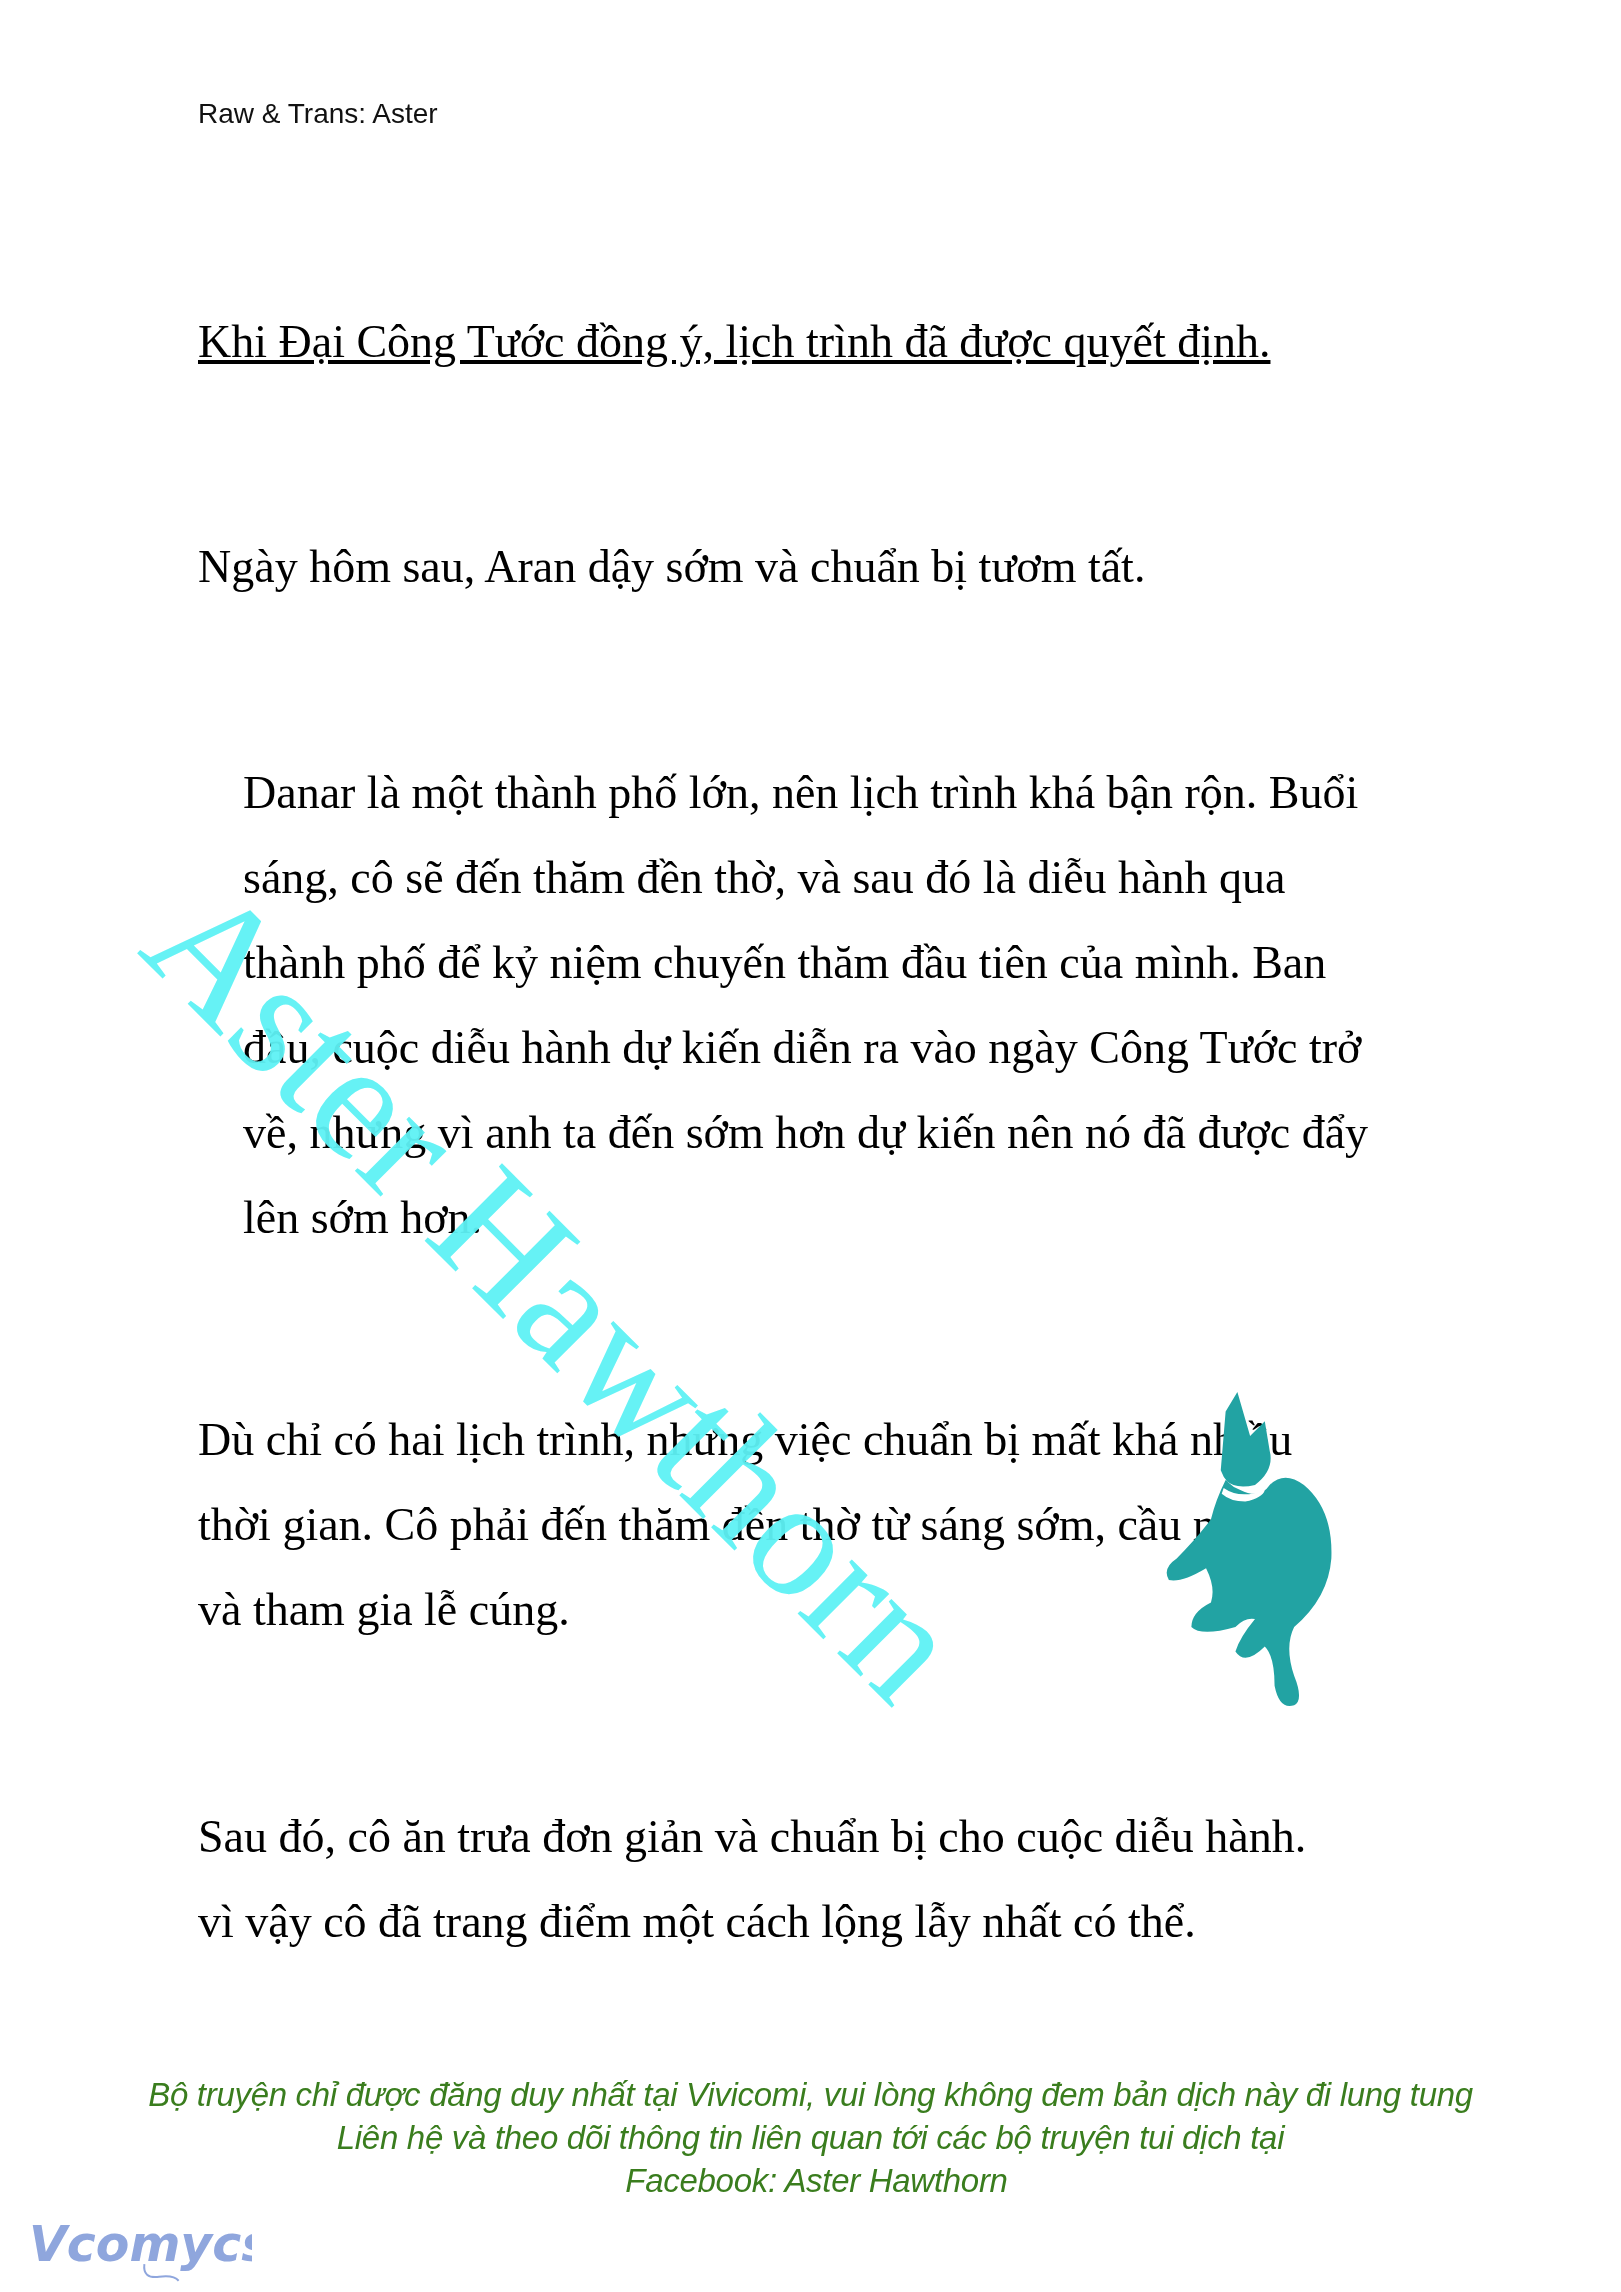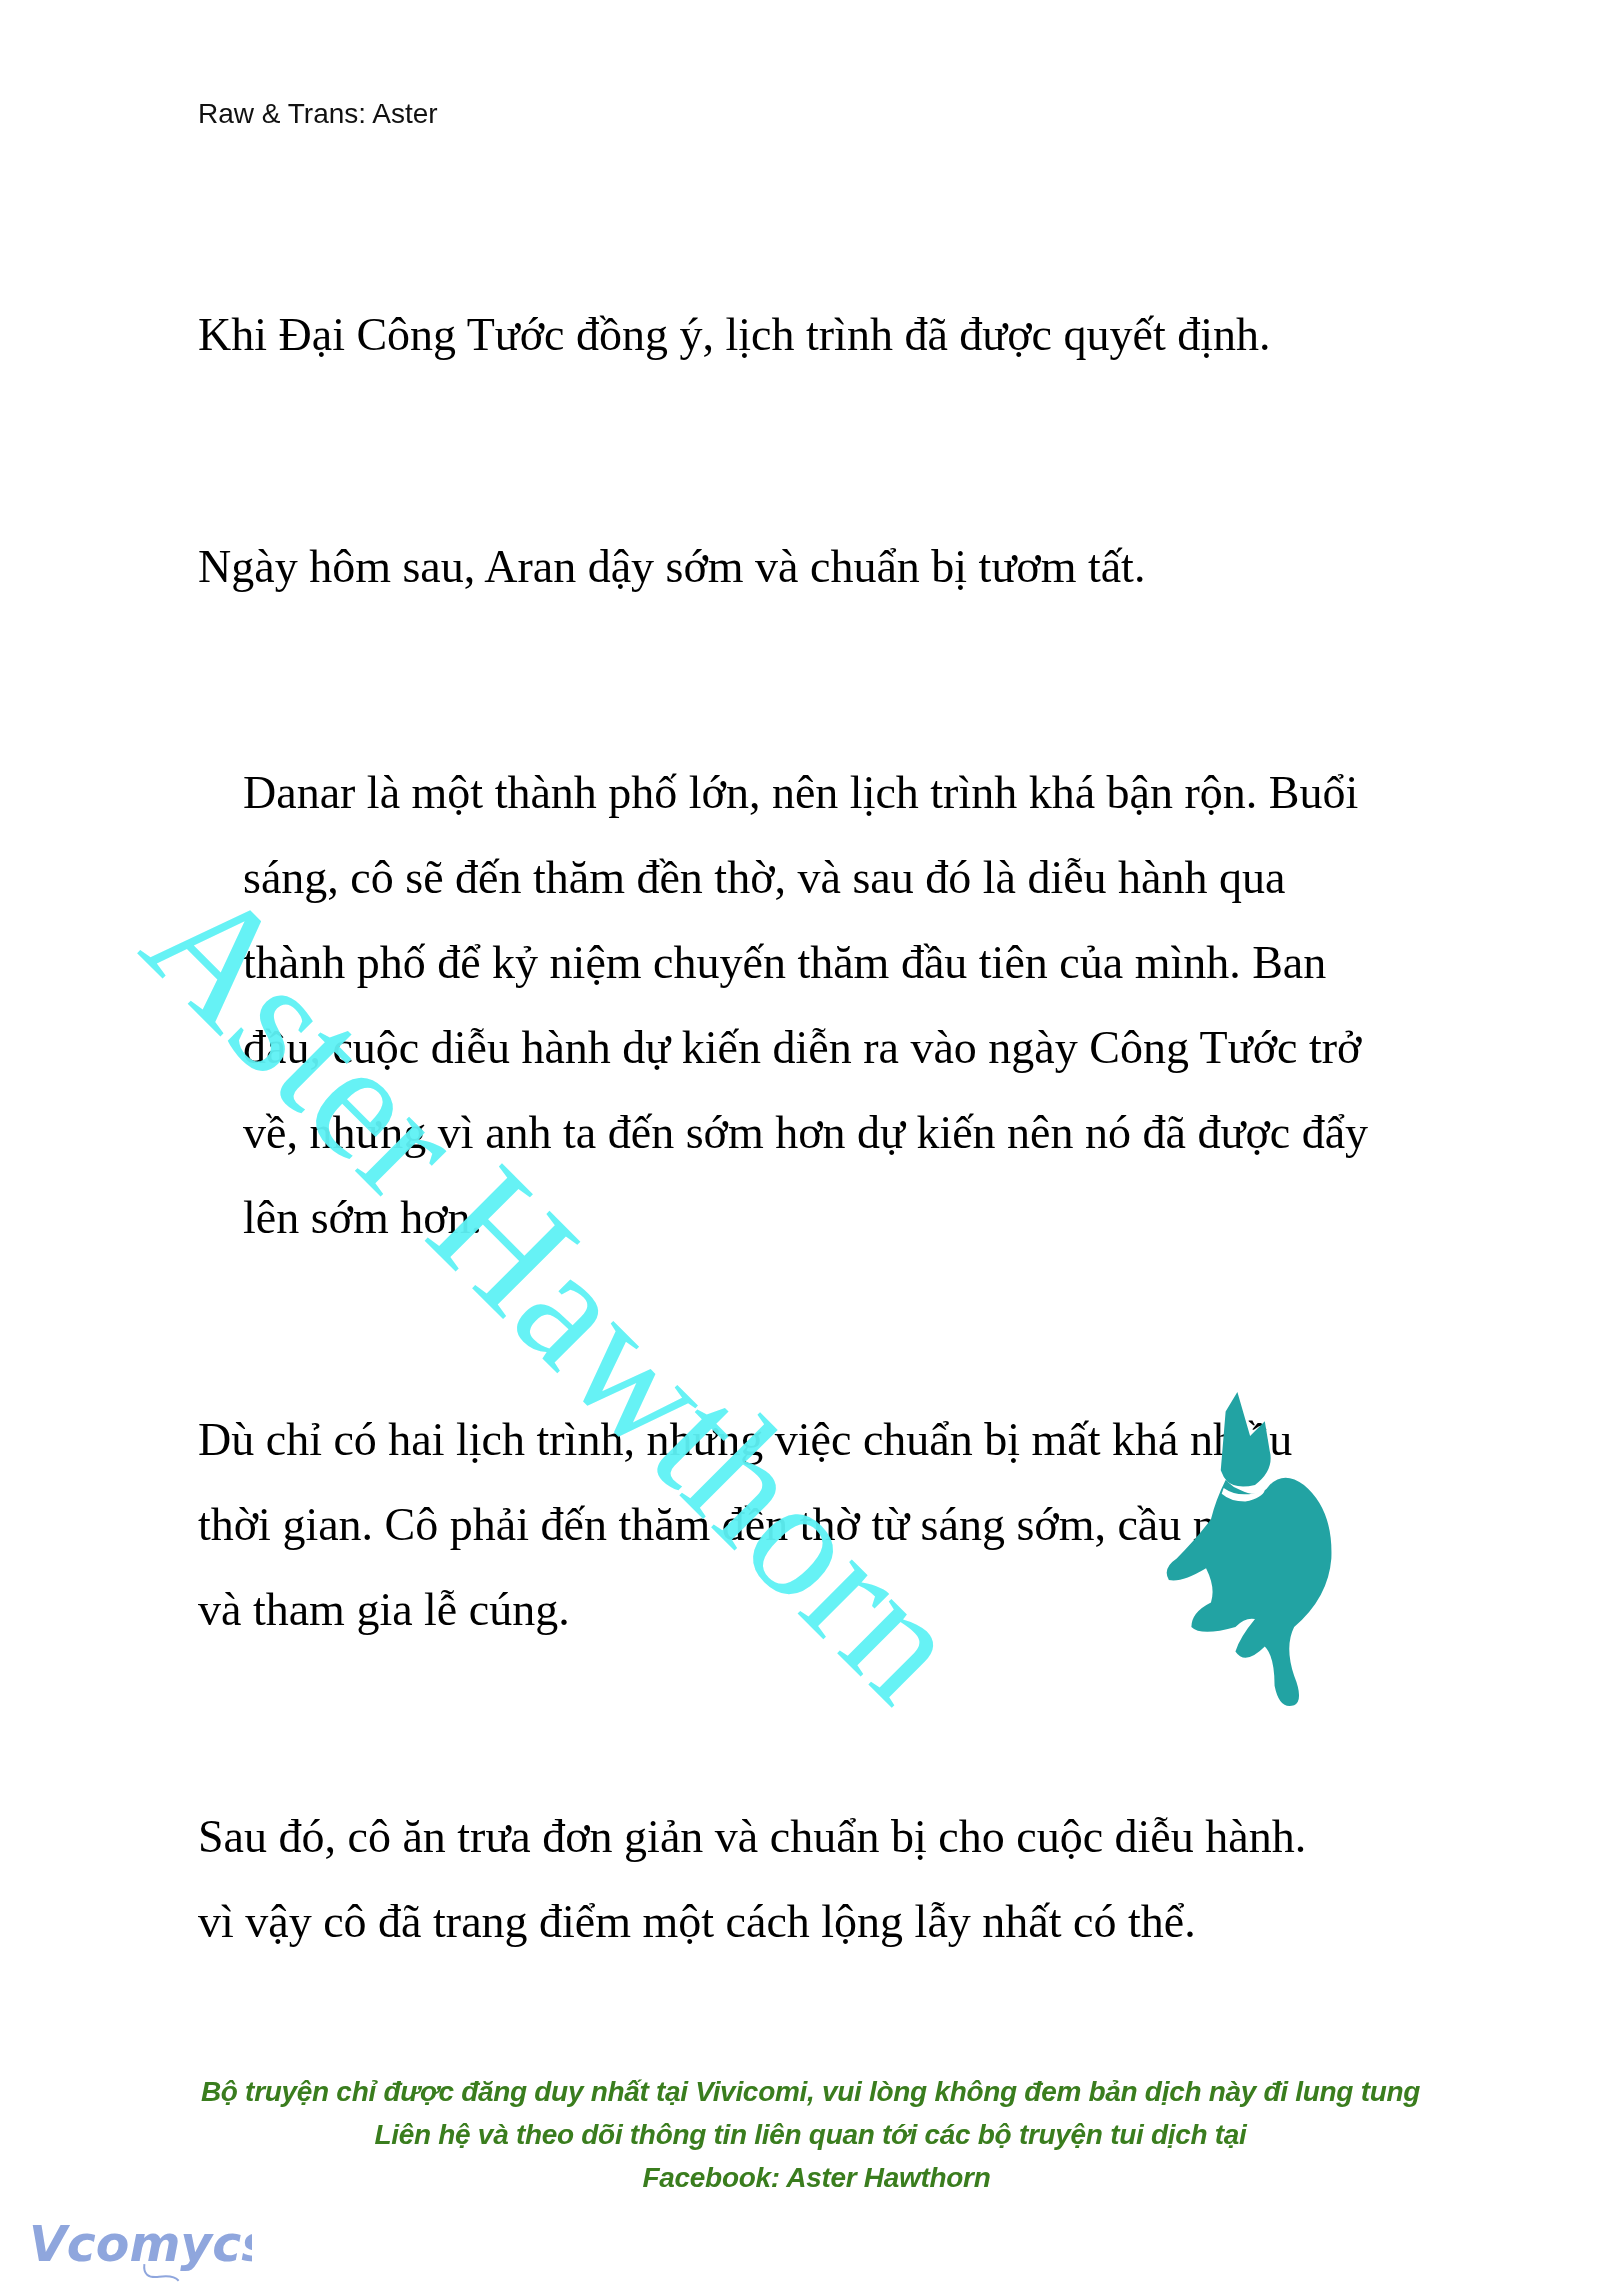--- a/index.html
+++ b/index.html
@@ -39,22 +39,22 @@
       white-space: nowrap;
     }
     .line { display: block; height: 85px; }
     .footer-note {
       position: absolute;
       left: 0;
       width: 1621px;
       text-align: center;
       font-family: "Liberation Sans", sans-serif;
       font-style: italic;
-      font-weight: bold;
-      font-size: 28px;
+      font-weight: normal;
+      font-size: 33px;
       color: #3a7d1e;
       letter-spacing: -0.3px;
     }
     .watermark {
       position: absolute;
       left: 235px;
       top: 853px;
       font-family: "Liberation Serif", serif;
       font-size: 167px;
       color: #5ef2f5;
@@ -87,21 +87,21 @@
       fill: #8fa6dd;
     }
   </style>
 </head>
 <body>
 
 <div class="page">
 
   <div class="header">Raw &amp; Trans: Aster</div>
 
-  <div class="body-text" style="top:292px;">
+  <div class="body-text" style="top:299px;text-decoration:underline;">
     <span class="line">Khi Đại Công Tước đồng ý, lịch trình đã được quyết định.</span>
   </div>
 
   <div class="body-text" style="top:524px;">
     <span class="line">Ngày hôm sau, Aran dậy sớm và chuẩn bị tươm tất.</span>
   </div>
 
   <div class="body-text" style="top:750px;margin-left:45px;">
     <span class="line">Danar là một thành phố lớn, nên lịch trình khá bận rộn. Buổi</span>
     <span class="line">sáng, cô sẽ đến thăm đền thờ, và sau đó là diễu hành qua</span>

